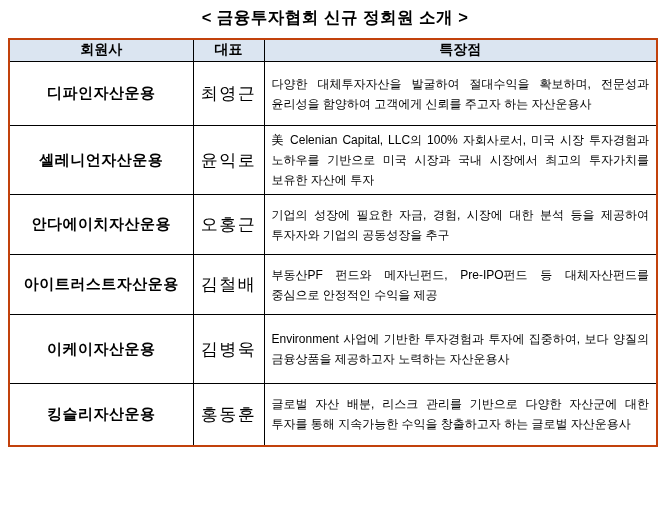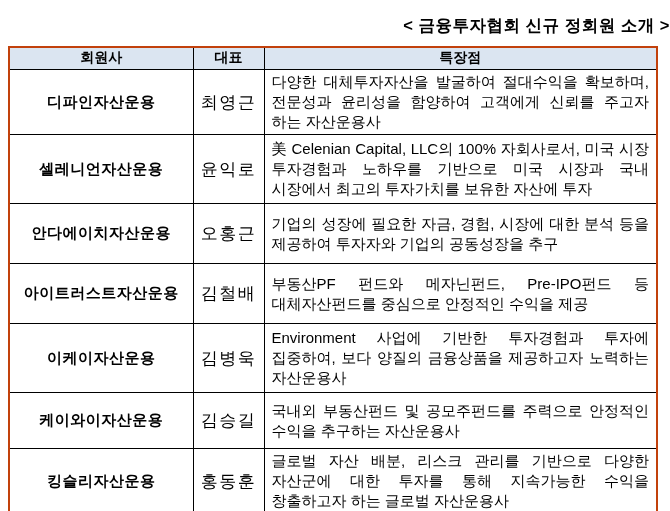--- a/index.html
+++ b/index.html
@@ -5,25 +5,25 @@
   * { box-sizing: border-box; margin: 0; padding: 0; }
   html, body {
     width: 670px;
     height: 511px;
     background: #ffffff;
     font-family: "Liberation Sans", "DejaVu Sans", sans-serif;
     color: #000000;
   }
   .page { width: 670px; height: 511px; overflow: hidden; }
   .title {
-    text-align: right;
+    text-align: center;
     font-weight: bold;
     font-size: 16.5px;
     letter-spacing: 0.5px;
-    padding-top: 15px;
+    padding-top: 7px;
     color: #000000;
   }
   table.members {
     border-collapse: collapse;
     table-layout: fixed;
     width: 648px;
     margin: 9px 0 0 8px;
     border: 2px solid #c2410c;
   }
   col.c-company { width: 184px; }
@@ -42,21 +42,21 @@
     font-size: 15px;
     text-align: center;
     letter-spacing: 0.5px;
   }
   td.ceo {
     font-size: 17px;
     text-align: center;
     letter-spacing: 1.5px;
   }
   td.desc {
-    font-size: 15px;
+    font-size: 12px;
     line-height: 20px;
     text-align: justify;
     word-break: keep-all;
     padding: 2px 7px 2px 7px;
   }
   tr.h64 { height: 64px; }
   tr.h69 { height: 69px; }
   tr.h60 { height: 60px; }
   tr.h56 { height: 56px; }
   tr.h62 { height: 62px; }
@@ -100,25 +100,20 @@
       <tr class="h60">
         <td class="company">아이트러스트자산운용</td>
         <td class="ceo">김철배</td>
         <td class="desc">부동산PF 펀드와 메자닌펀드, Pre-IPO펀드 등 대체자산펀드를 중심으로 안정적인 수익을 제공</td>
       </tr>
       <tr class="h69">
         <td class="company">이케이자산운용</td>
         <td class="ceo">김병욱</td>
         <td class="desc">Environment 사업에 기반한 투자경험과 투자에 집중하여, 보다 양질의 금융상품을 제공하고자 노력하는 자산운용사</td>
       </tr>
-      <tr class="h56">
-        <td class="company">케이와이자산운용</td>
-        <td class="ceo">김승길</td>
-        <td class="desc">국내외 부동산펀드 및 공모주펀드를 주력으로 안정적인 수익을 추구하는 자산운용사</td>
-      </tr>
       <tr class="h62">
         <td class="company">킹슬리자산운용</td>
         <td class="ceo">홍동훈</td>
         <td class="desc">글로벌 자산 배분, 리스크 관리를 기반으로 다양한 자산군에 대한 투자를 통해 지속가능한 수익을 창출하고자 하는 글로벌 자산운용사</td>
       </tr>
     </tbody>
   </table>
 
 </div>
 

